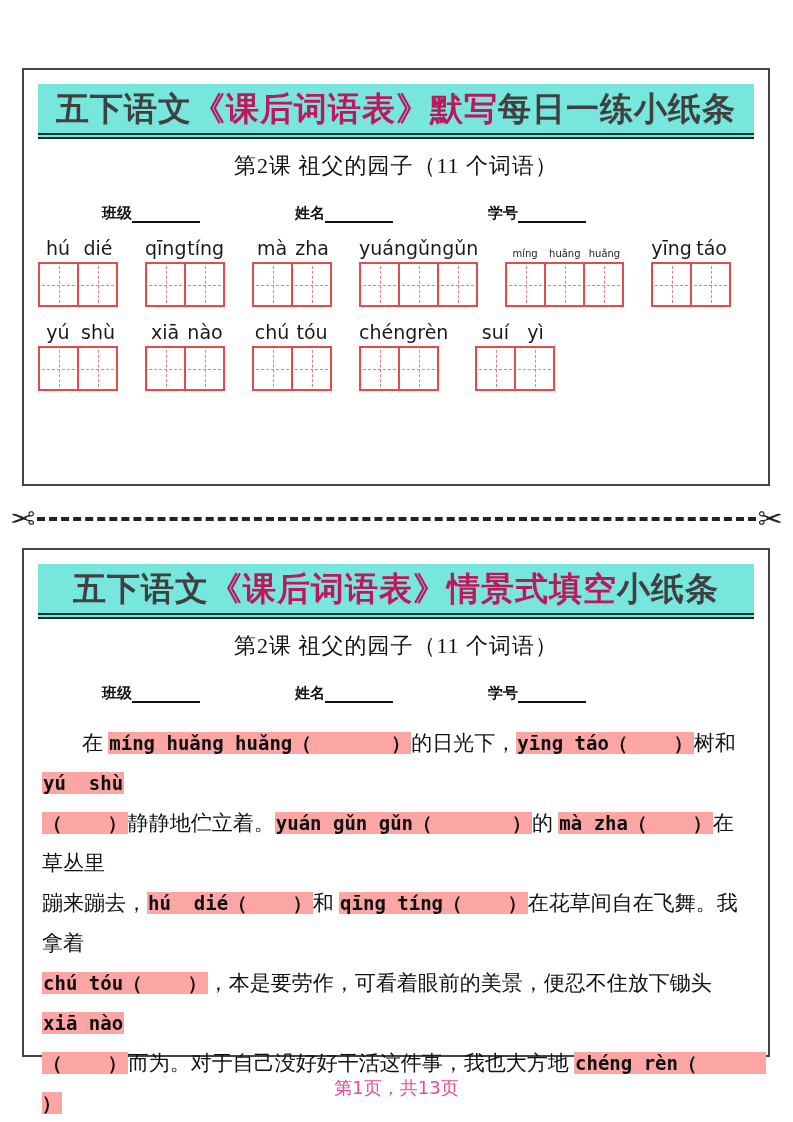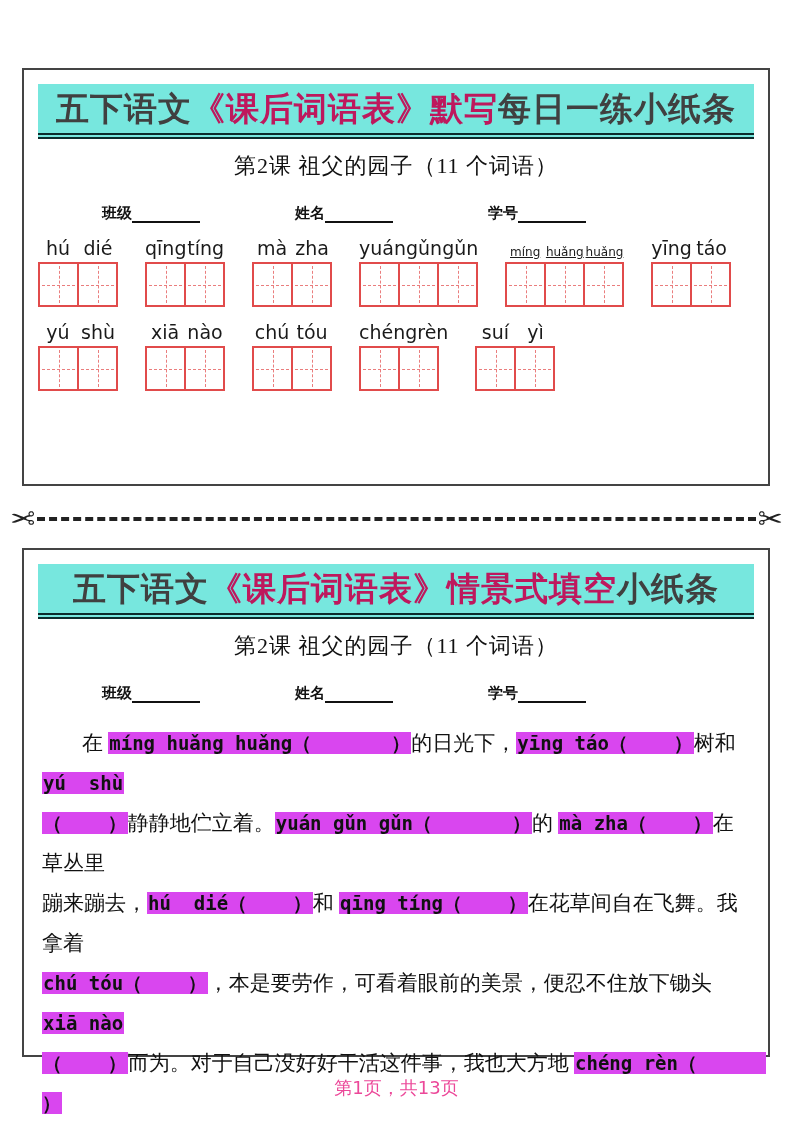--- a/index.html
+++ b/index.html
@@ -43,21 +43,21 @@
   .blank{display:inline-block;width:68px;height:24px;border-bottom:2px solid #111;}
 
   .words-area{margin:14px 0 0 14px;}
   .words-row{display:flex;gap:27px;margin-bottom:14px;align-items:flex-end;}
   .word-group{display:flex;flex-direction:column;}
   .labels{display:flex;margin-bottom:3px;}
   .labels span{
     flex:1 1 0;text-align:center;white-space:nowrap;
     font-family:"DejaVu Sans", sans-serif;font-size:19px;color:#1a1a1a;
   }
-  .word-group.small .labels span{font-size:12px;text-decoration:underline;}
+  .word-group.small .labels span{font-size:10px;}
   .boxes{display:flex;}
   .cell{
     width:41px;height:45px;border:2px solid #e14b4b;position:relative;background:#fff;
     box-sizing:border-box;
   }
   .cell + .cell{margin-left:-2px;}
   .cell::before{
     content:"";position:absolute;left:50%;top:2px;bottom:2px;
     border-left:1.5px dashed #ea7d7d;
   }
@@ -77,21 +77,21 @@
   .scissors.flip{transform:scaleX(-1);}
 
   .para{
     margin:20px 16px 0 18px;
     font-size:21px;line-height:40px;color:#111;
   }
   .pline{white-space:pre-wrap;}
   .pline.indent{text-indent:40px;}
   .seg-t{font-family:"Liberation Serif", serif;}
   .seg-p{
-    background:#d946ef;
+    background:#fca5a5;
     font-family:"DejaVu Sans Mono", monospace;
     font-weight:bold;font-size:19px;
     padding:0 1px;
   }
 
   .footer{
     position:absolute;top:1076px;left:0;width:100%;text-align:center;
     font-family:"DejaVu Sans", sans-serif;font-size:18px;color:#ec4899;
   }
 </style>

